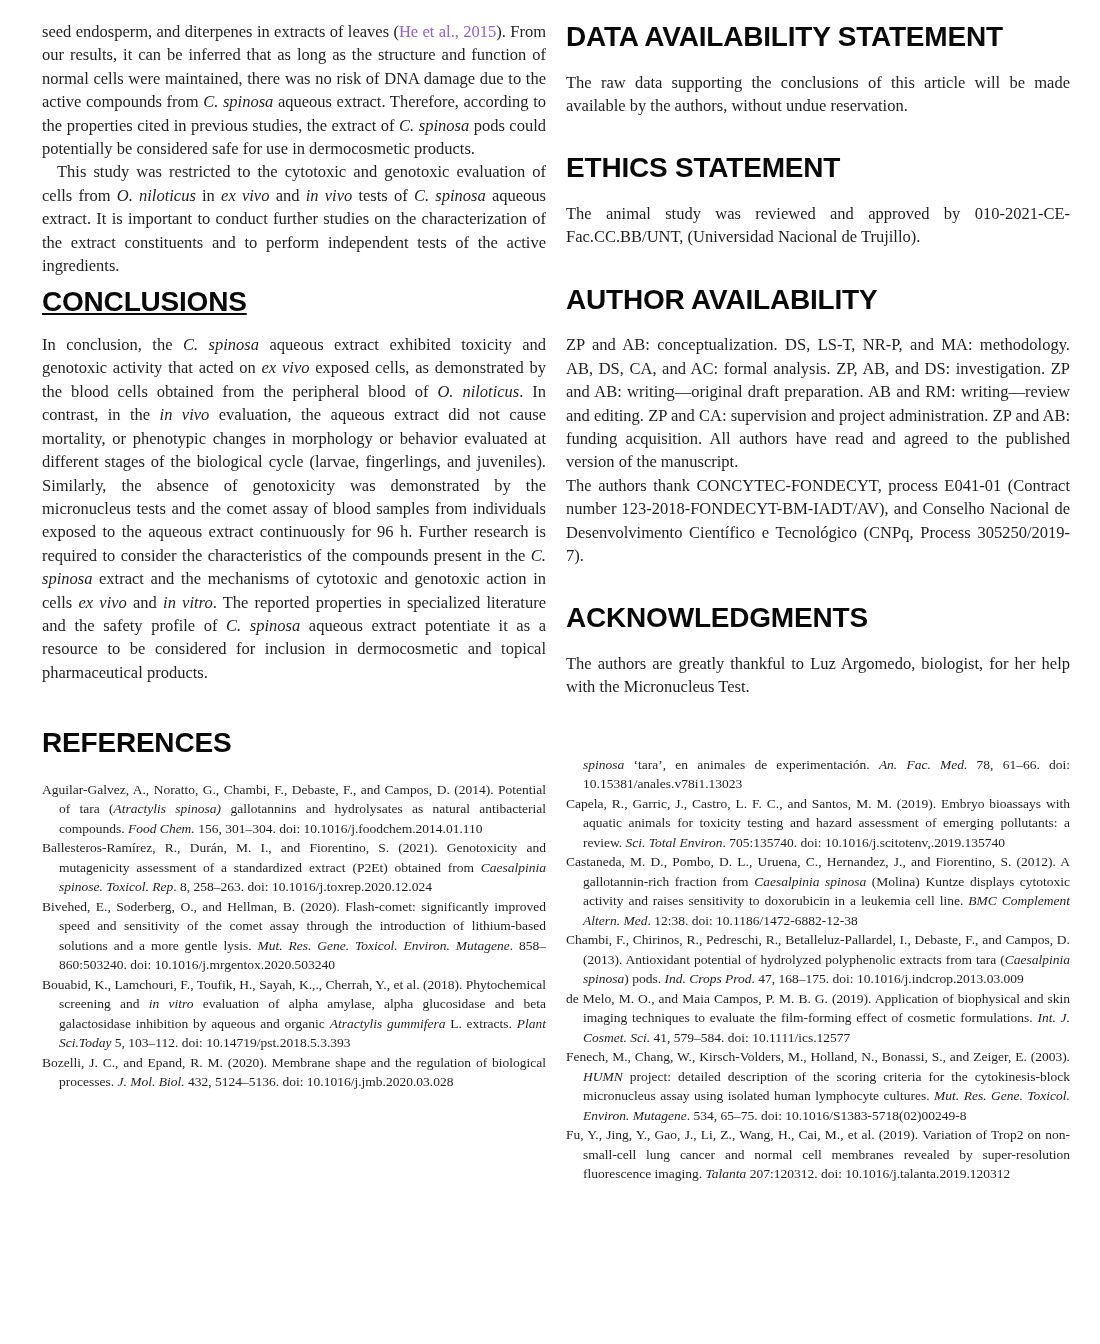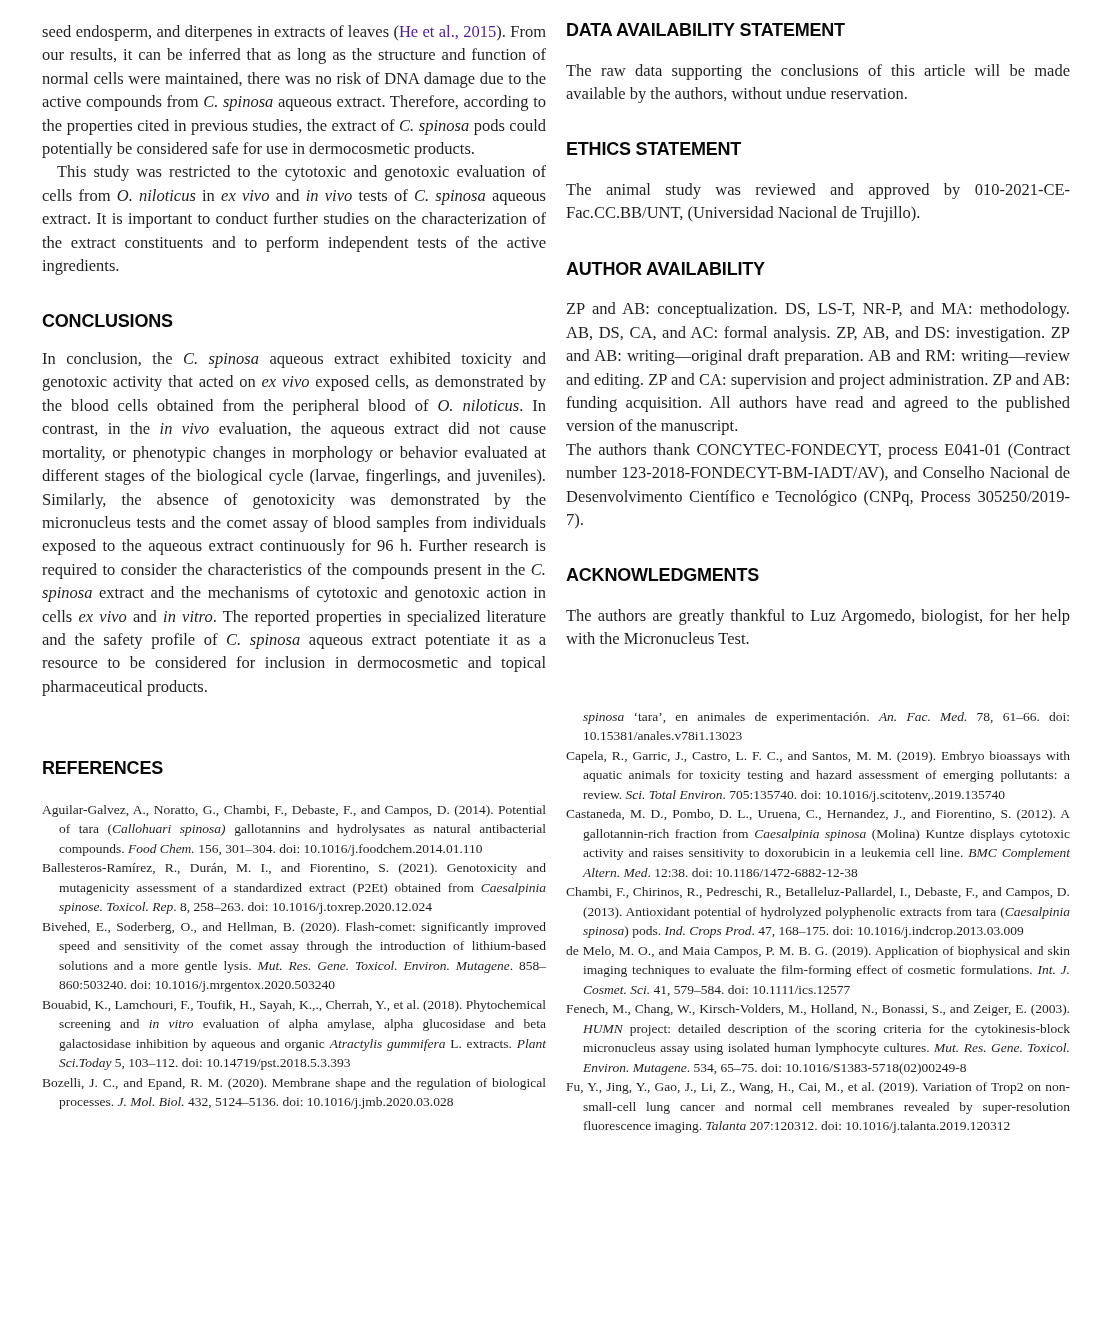--- a/index.html
+++ b/index.html
@@ -5,53 +5,53 @@
   * { margin:0; padding:0; box-sizing:border-box; }
   html,body { background:#ffffff; }
   .page {
     width:1100px; height:1344px; background:#ffffff; overflow:hidden;
     font-family:"Liberation Serif", serif; color:#1f1f1f;
     display:flex; gap:20px; padding:20px 31px 0 42px;
   }
   .col { width:504px; flex:0 0 504px; }
   h2 {
     font-family:"Liberation Sans", sans-serif; font-weight:700;
-    font-size:18px; line-height:1.2; color:#0a0a0a; letter-spacing:-0.2px;
+    font-size:28px; line-height:1.2; color:#0a0a0a; letter-spacing:-0.2px;
     margin:34px 0 17px 0;
   }
   .sec:first-child h2 { margin-top:0; }
   p.body {
     font-size:16.5px; line-height:23.4px; text-align:justify;
     hyphens:none; color:#1f1f1f;
   }
   p.body.indent { text-indent:15px; }
-  h2.conclusions-head { margin-top:34px; margin-bottom:14px; }
-  h2.refs-head { margin-top:60px; margin-bottom:20px; }
+  h2.conclusions-head { margin-top:8px; margin-bottom:14px;text-decoration:underline; }
+  h2.refs-head { margin-top:42px; margin-bottom:20px; }
   .refs .ref {
     font-size:13.5px; line-height:19.5px; text-align:justify;
     padding-left:17px; text-indent:-17px; hyphens:none;
   }
   .refs .ref.cont { text-indent:0; }
   .refs-right { margin-top:56px; }
   .it { font-style:italic;margin-top:16px; }
-  .cite { color:#4c1d95; }
+  .cite { color:#8b5cf6; }
 </style>
 </head>
 <body>
 
 <div class="page">
 
   <div class="col">
     <p class="body">seed endosperm, and diterpenes in extracts of leaves (<span class="cite">He et al., 2015</span>). From our results, it can be inferred that as long as the structure and function of normal cells were maintained, there was no risk of DNA damage due to the active compounds from <span class="it">C. spinosa</span> aqueous extract. Therefore, according to the properties cited in previous studies, the extract of <span class="it">C. spinosa</span> pods could potentially be considered safe for use in dermocosmetic products.</p>
     <p class="body indent">This study was restricted to the cytotoxic and genotoxic evaluation of cells from <span class="it">O. niloticus</span> in <span class="it">ex vivo</span> and <span class="it">in vivo</span> tests of <span class="it">C. spinosa</span> aqueous extract. It is important to conduct further studies on the characterization of the extract constituents and to perform independent tests of the active ingredients.</p>
     <h2 class="conclusions-head">CONCLUSIONS</h2>
     <p class="body">In conclusion, the <span class="it">C. spinosa</span> aqueous extract exhibited toxicity and genotoxic activity that acted on <span class="it">ex vivo</span> exposed cells, as demonstrated by the blood cells obtained from the peripheral blood of <span class="it">O. niloticus</span>. In contrast, in the <span class="it">in vivo</span> evaluation, the aqueous extract did not cause mortality, or phenotypic changes in morphology or behavior evaluated at different stages of the biological cycle (larvae, fingerlings, and juveniles). Similarly, the absence of genotoxicity was demonstrated by the micronucleus tests and the comet assay of blood samples from individuals exposed to the aqueous extract continuously for 96 h. Further research is required to consider the characteristics of the compounds present in the <span class="it">C. spinosa</span> extract and the mechanisms of cytotoxic and genotoxic action in cells <span class="it">ex vivo</span> and <span class="it">in vitro</span>. The reported properties in specialized literature and the safety profile of <span class="it">C. spinosa</span> aqueous extract potentiate it as a resource to be considered for inclusion in dermocosmetic and topical pharmaceutical products.</p>
     <h2 class="refs-head">REFERENCES</h2>
     <div class="refs">
-        <p class="ref">Aguilar-Galvez, A., Noratto, G., Chambi, F., Debaste, F., and Campos, D. (2014). Potential of tara (<span class="it">Callohuari spinosa)</span> gallotannins and hydrolysates as natural antibacterial compounds. <span class="it">Food Chem.</span> 156, 301–304. doi: 10.1016/j.foodchem.2014.01.110</p>
+        <p class="ref">Aguilar-Galvez, A., Noratto, G., Chambi, F., Debaste, F., and Campos, D. (2014). Potential of tara (<span class="it">Atractylis spinosa)</span> gallotannins and hydrolysates as natural antibacterial compounds. <span class="it">Food Chem.</span> 156, 301–304. doi: 10.1016/j.foodchem.2014.01.110</p>
         <p class="ref">Ballesteros-Ramírez, R., Durán, M. I., and Fiorentino, S. (2021). Genotoxicity and mutagenicity assessment of a standardized extract (P2Et) obtained from <span class="it">Caesalpinia spinose. Toxicol. Rep</span>. 8, 258–263. doi: 10.1016/j.toxrep.2020.12.024</p>
         <p class="ref">Bivehed, E., Soderberg, O., and Hellman, B. (2020). Flash-comet: significantly improved speed and sensitivity of the comet assay through the introduction of lithium-based solutions and a more gentle lysis. <span class="it">Mut. Res. Gene. Toxicol. Environ. Mutagene</span>. 858–860:503240. doi: 10.1016/j.mrgentox.2020.503240</p>
         <p class="ref">Bouabid, K., Lamchouri, F., Toufik, H., Sayah, K.,., Cherrah, Y., et al. (2018). Phytochemical screening and <span class="it">in vitro</span> evaluation of alpha amylase, alpha glucosidase and beta galactosidase inhibition by aqueous and organic <span class="it">Atractylis gummifera</span> L. extracts. <span class="it">Plant Sci.Today</span> 5, 103–112. doi: 10.14719/pst.2018.5.3.393</p>
         <p class="ref">Bozelli, J. C., and Epand, R. M. (2020). Membrane shape and the regulation of biological processes. <span class="it">J. Mol. Biol.</span> 432, 5124–5136. doi: 10.1016/j.jmb.2020.03.028</p>
       </div>
   </div>
 
   <div class="col">
     <section class="sec">
       <h2>DATA AVAILABILITY STATEMENT</h2>

